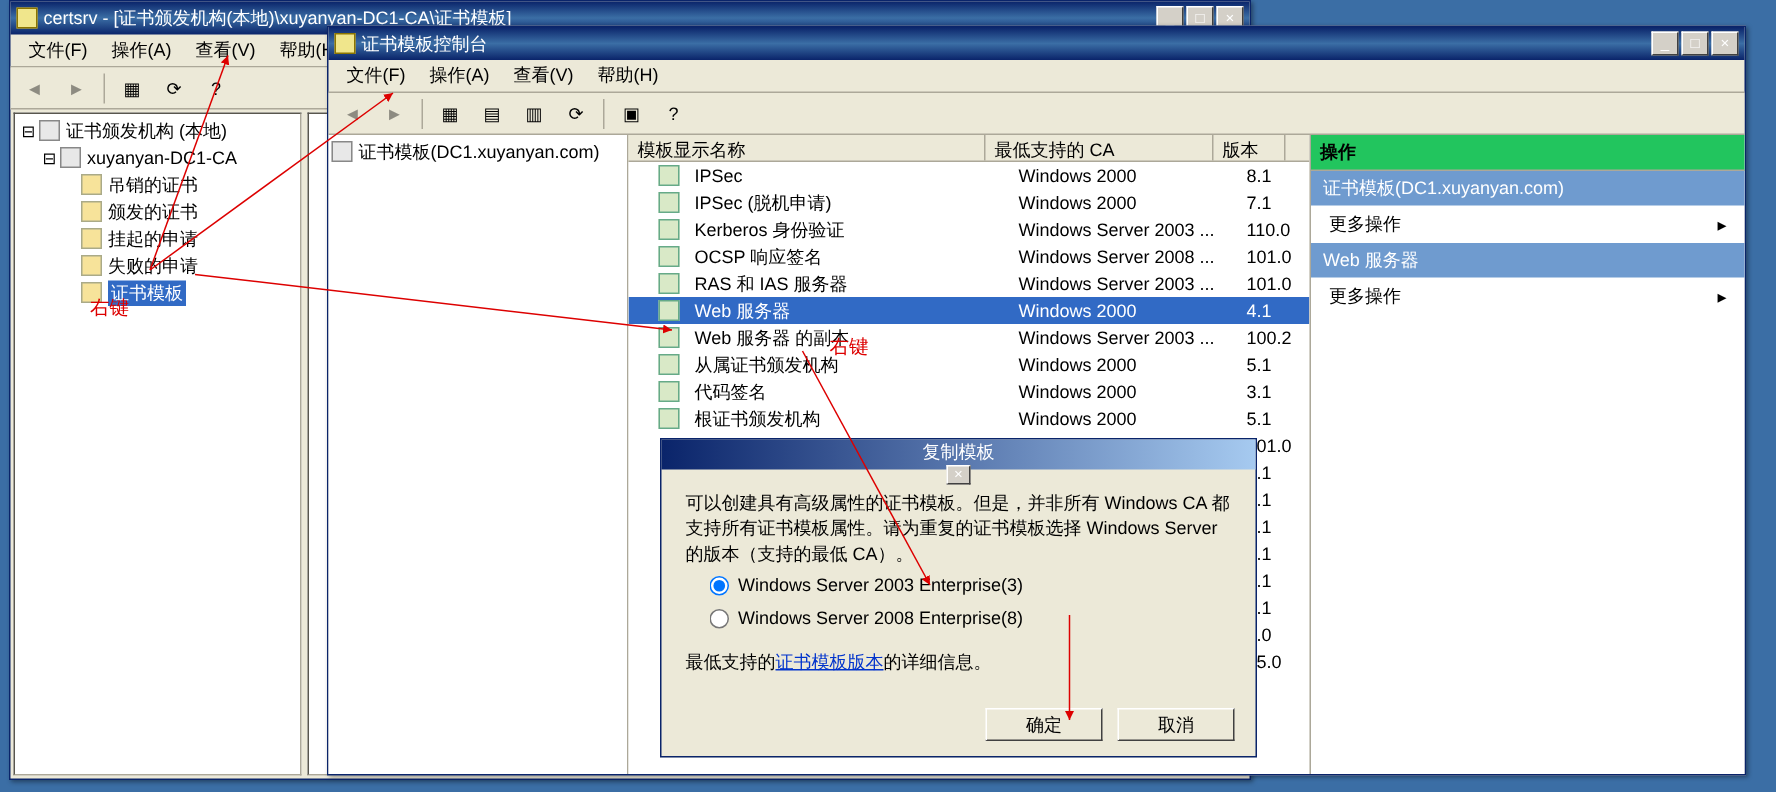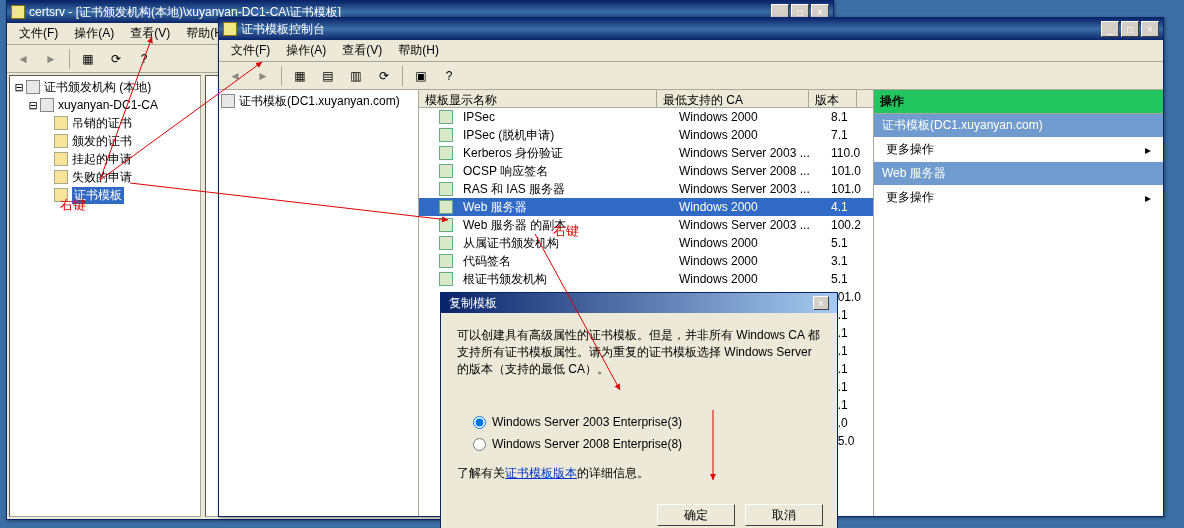--- a/index.html
+++ b/index.html
@@ -40,21 +40,21 @@
 .row.sel { background: #316ac5; color: #fff; }
 .row .cell { padding: 0 6px; white-space: nowrap; overflow: hidden; }
 .ricon { width: 14px; height: 14px; margin: 0 4px; background: #d9e9c7; border: 1px solid #6a8; flex-shrink: 0; }
 
 .actions-pane { width: 290px; border-left: 1px solid #aca899; background: #fff; display: flex; flex-direction: column; }
 .actions-head { background: #22c55e; padding: 3px 6px; border-bottom: 1px solid #aca899; font-weight: bold; }
 .actions-section { background: #6f9bcf; color: #fff; padding: 3px 8px; }
 .actions-item { padding: 4px 12px; display: flex; justify-content: space-between; align-items: center; cursor: pointer; }
 
 .dialog { position: absolute; background: #ece9d8; border: 1px solid #0a246a; width: 398px; }
-.dialog .dlgtitle { background: linear-gradient(to right, #0a246a, #a6caf0); color: #fff; height: 20px; display: flex; align-items: center; padding: 0 8px; justify-content: space-between; }
+.dialog .dlgtitle { background: linear-gradient(to right, #0a246a, #a6caf0); color: #fff; height: 20px; display: flex; align-items: center; padding: 0 20px; justify-content: space-between; flex-direction: column; }
 .dialog .body { padding: 14px 16px 12px 16px; }
 .dialog .radio { display: flex; align-items: center; margin: 8px 16px; cursor: pointer; }
 .dialog .radio input { margin-right: 6px; }
 .dialog .btns { display: flex; justify-content: flex-end; gap: 10px; padding: 10px 14px; }
 .dialog button { width: 78px; height: 22px; background: #ece9d8; border: 1px solid #404040; border-top-color: #fff; border-left-color: #fff; cursor: pointer; }
 
 .annot { position: absolute; color: #d00; font-size: 13px; pointer-events: none; z-index: 500; }
 svg.annot-svg { position: absolute; top:0; left:0; width:1184px; height:528px; pointer-events:none; z-index: 499; }
 
 a.link { color: #0033cc; text-decoration: underline; cursor: pointer; }
@@ -288,30 +288,30 @@
   </div>
 </div>
 
 <div class="dialog" style="left:440px; top:292px;">
   <div class="dlgtitle">
     <span>复制模板</span>
     <span class="winbtn" style="width:16px;height:14px">×</span>
   </div>
   <div class="body">
     <div style="line-height:1.4">可以创建具有高级属性的证书模板。但是，并非所有 Windows CA 都支持所有证书模板属性。请为重复的证书模板选择 Windows Server 的版本（支持的最低 CA）。</div>
-    <label class="radio" style="margin-top:38px">
+    <label class="radio" style="margin-top:6px">
       <input type="radio" name="ver" checked="" style="">
       <span>Windows Server 2003 Enterprise(3)</span>
     </label>
     <label class="radio">
       <input type="radio" name="ver" style="">
       <span>Windows Server 2008 Enterprise(8)</span>
     </label>
     <div style="margin:14px 0 0 0">
-      <span>了解有关</span><a class="link">证书模板版本</a><span>的详细信息。</span>
+      <span>最低支持的</span><a class="link">证书模板版本</a><span>的详细信息。</span>
     </div>
   </div>
   <div class="btns">
     <button>确定</button>
     <button>取消</button>
   </div>
 </div>
 
 <svg class="annot-svg">
   <defs>

